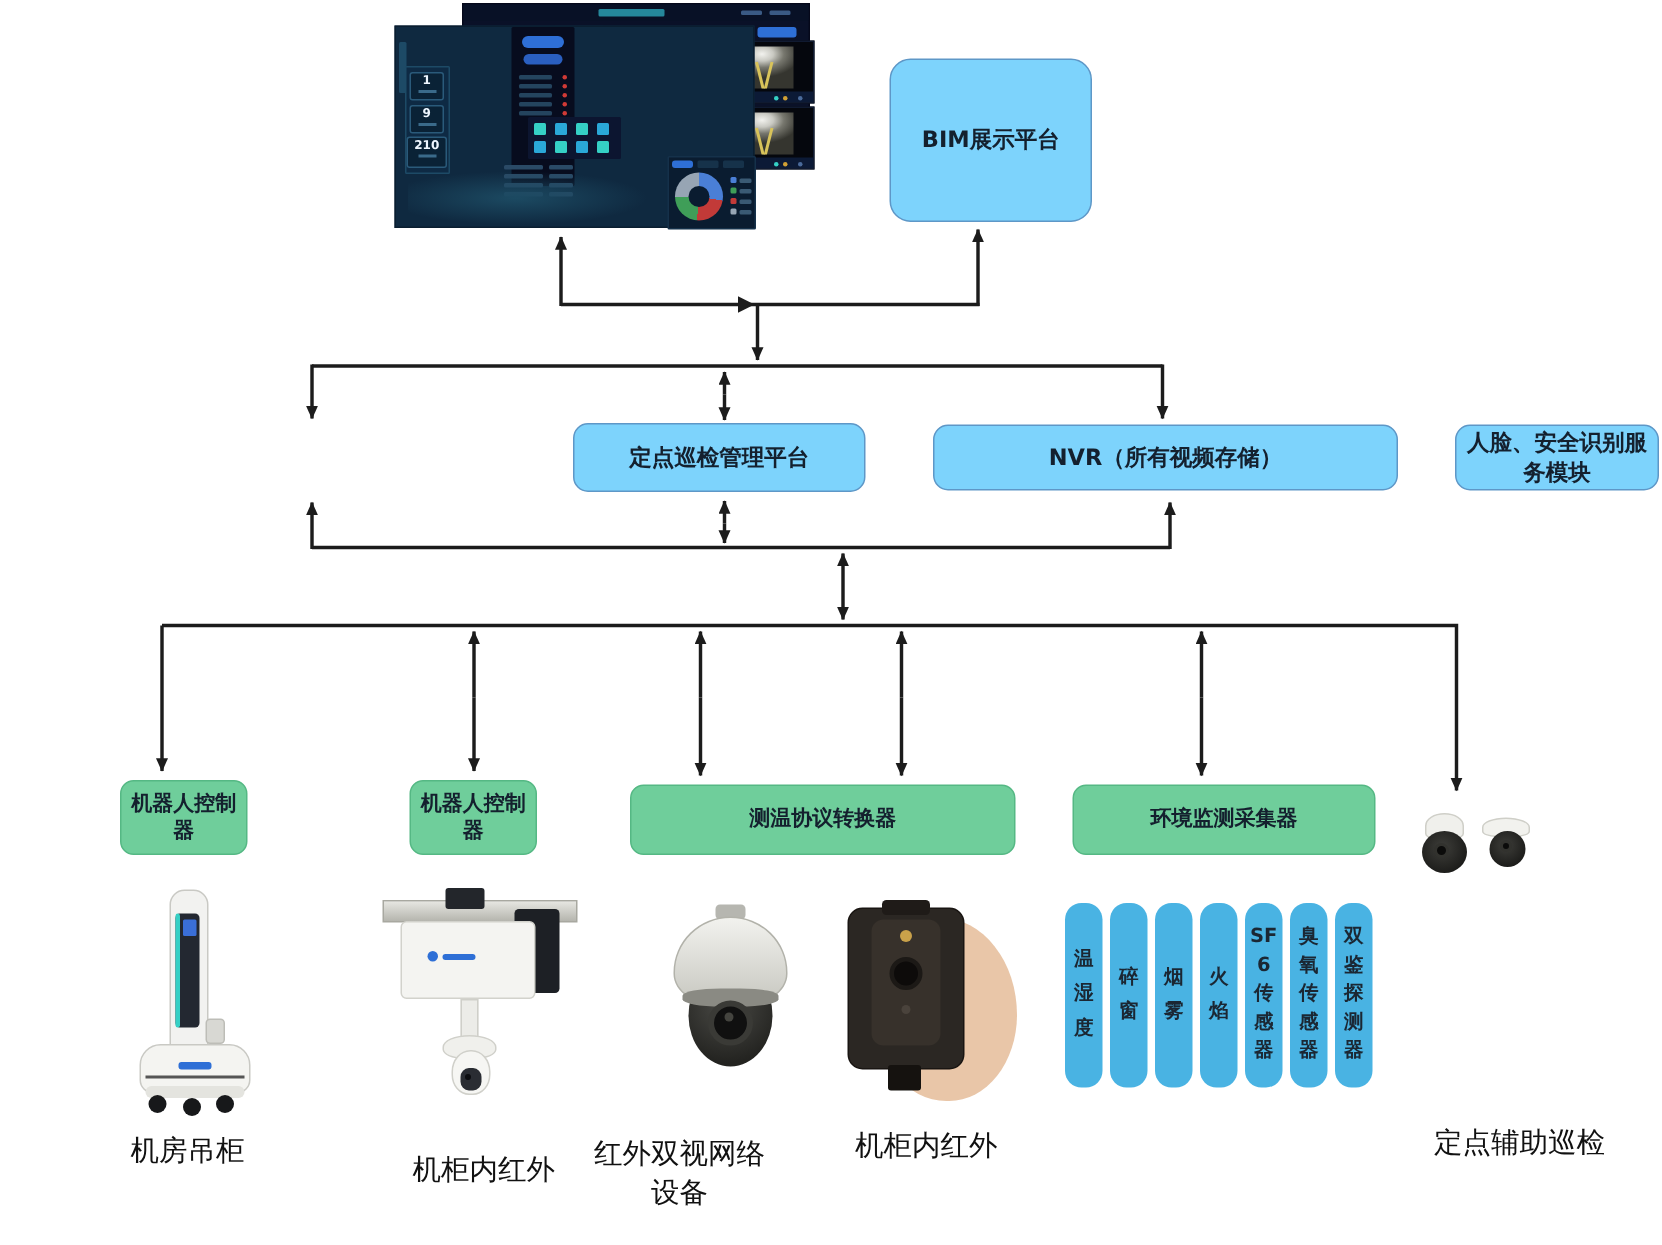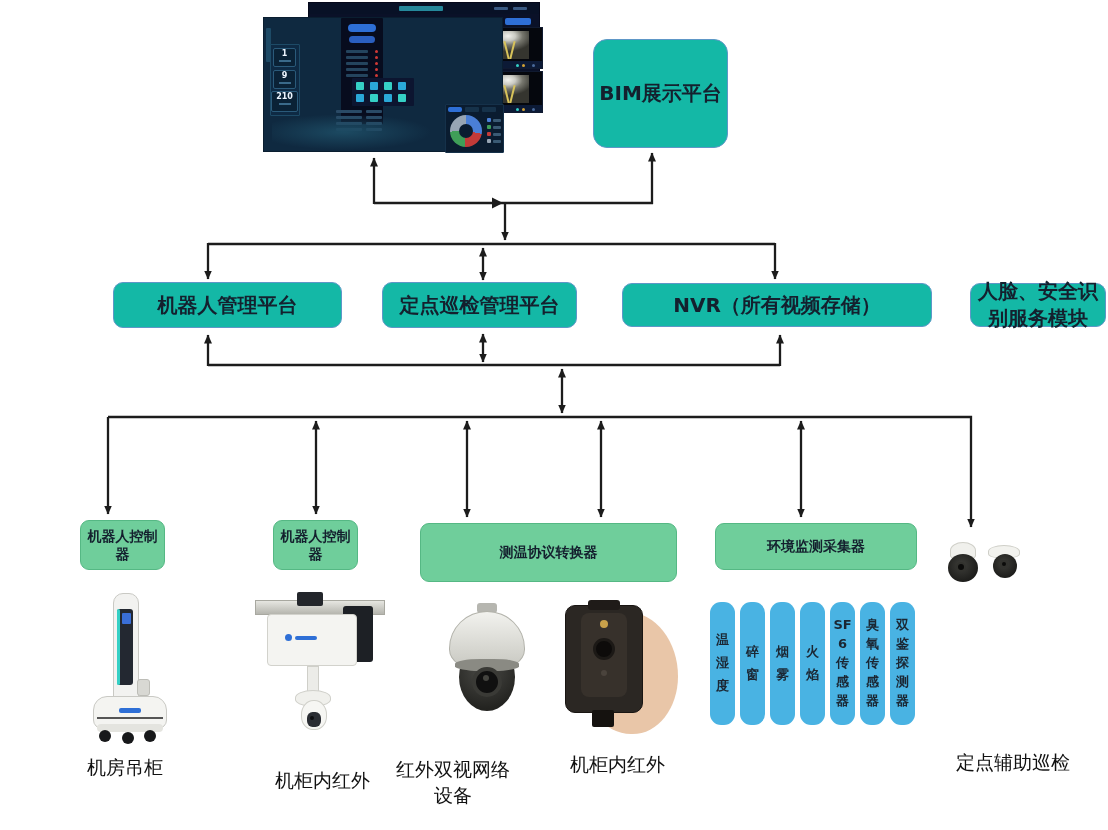--- a/index.html
+++ b/index.html
@@ -4,21 +4,21 @@
 <style>
   html,body{margin:0;padding:0;background:#fff;}
   #stage{position:relative;width:1108px;height:830px;background:#fff;overflow:hidden;
          font-family:"DejaVu Sans",sans-serif;}
   .abs{position:absolute;}
   
   #connectors{position:absolute;left:0;top:0;z-index:1;}
   
   .node{position:absolute;z-index:2;display:flex;align-items:center;justify-content:center;
         text-align:center;font-weight:bold;color:#14202e;box-sizing:border-box;}
-  .blue{background:#14b8a6;border:1px solid #5e97c7;border-radius:10px;font-size:20px;line-height:1.35;}
+  .blue{background:#7dd3fc;border:1px solid #5e97c7;border-radius:10px;font-size:15px;line-height:1.35;}
   .green{background:#6fce9b;border:1px solid #55b884;border-radius:9px;font-size:14px;line-height:1.3;padding:2px;}
   .sensor{background:#49b3e3;border-radius:11px;font-size:13px;line-height:1.75;white-space:pre-line;
           font-weight:bold;color:#1b2733;}
   .lbl{position:absolute;z-index:2;text-align:center;color:#111;font-size:19px;
        font-family:"Liberation Serif","DejaVu Serif",serif;line-height:1.35;}
   
   .win{position:absolute;box-sizing:border-box;}
   .bar{position:absolute;border-radius:1px;}
   .dot{position:absolute;border-radius:50%;}
   .tile{position:absolute;background:#05070d;border:1px solid #101a30;}
@@ -203,40 +203,37 @@
         <span class="dot" style="left:223px;top:121px;background:#97a5b4;"></span>
           <span class="bar" style="left:229px;top:122px;width:8px;height:2.5px;background:#3a5a74;"></span>
       </div>
     </div>
   </div>
 
   <div class="node blue" style="left:593px;top:39px;width:135px;height:109px;border-radius:14px;">
     <span>BIM展示平台</span>
   </div>
 
-  <div class="node blue" style="left:113px;top:282px;width:229px;height:46px;">
-    <span>机器人管理平台</span>
-  </div>
   <div class="node blue" style="left:622px;top:283px;width:310px;height:44px;">
     <span>NVR（所有视频存储）</span>
   </div>
   <div class="node blue" style="left:382px;top:282px;width:195px;height:46px;">
     <span>定点巡检管理平台</span>
   </div>
   <div class="node blue" style="left:970px;top:283px;width:136px;height:44px;padding:2px;">
     <span>人脸、安全识别服务模块</span>
   </div>
 
   <div class="node green" style="left:80px;top:520px;width:85px;height:50px;">
     <span>机器人控制器</span>
   </div>
   <div class="node green" style="left:273px;top:520px;width:85px;height:50px;">
     <span>机器人控制器</span>
   </div>
-  <div class="node green" style="left:420px;top:523px;width:257px;height:59px;">
+  <div class="node green" style="left:420px;top:523px;width:257px;height:47px;">
     <span>测温协议转换器</span>
   </div>
   <div class="node green" style="left:715px;top:523px;width:202px;height:47px;">
     <span>环境监测采集器</span>
   </div>
 
   <div class="node sensor" style="left:710px;top:602px;width:25px;height:123px;"><span>温
 湿
 度</span></div>
   <div class="node sensor" style="left:740px;top:602px;width:25px;height:123px;"><span>碎

